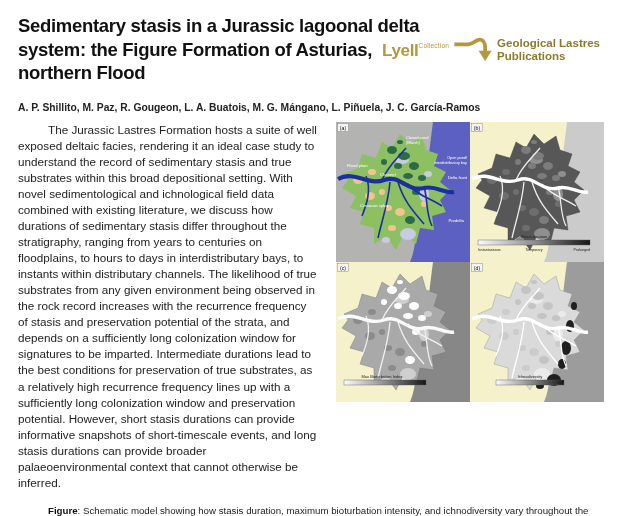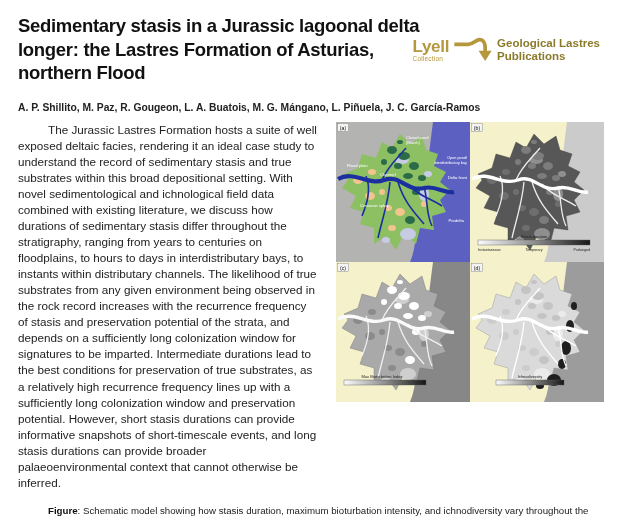--- a/index.html
+++ b/index.html
@@ -7,21 +7,21 @@
     width:620px;height:516px;overflow:hidden;background:#ffffff;
     font-family:"Liberation Sans",sans-serif;color:#1a1a1a;box-sizing:border-box;
   }
   .page{padding:14px 16px 0 18px;position:relative;width:620px;height:412px;box-sizing:border-box;}
   .header{position:relative;}
   .title{font-weight:bold;font-size:18.5px;line-height:1.28;letter-spacing:-0.3px;color:#111;}
   .title div{white-space:nowrap;}
   .logo{
     position:absolute;top:20px;right:4px;display:flex;align-items:center;gap:5px;
   }
-  .lyell-wrap{display:flex;flex-direction:column;align-items:flex-start;line-height:1;}
+  .lyell-wrap{display:flex;flex-direction:row;align-items:flex-start;line-height:1;}
   .lyell-name{font-weight:bold;font-size:17px;color:#b5973d;letter-spacing:-0.3px;}
   .lyell-sub{font-size:6.5px;color:#b5973d;margin-top:1px;letter-spacing:0.2px;}
   .org{font-weight:bold;font-size:11.5px;line-height:1.12;color:#8c7a2b;}
   .authors{font-weight:bold;font-size:10.3px;margin-top:17px;color:#222;}
   .content{display:flex;margin-top:9px;gap:18px;}
   .abstract{
     width:330px;font-size:11.7px;line-height:1.37;color:#222;margin:0;
     text-indent:30px;text-align:left;
   }
   .figure{
@@ -96,21 +96,21 @@
         <ellipse cx="92" cy="102" rx="4" ry="5"></ellipse>
     </g>
   </defs>
 </svg>
 
 <div class="page">
 
   <div class="header">
     <div class="title">
       <div>Sedimentary stasis in a Jurassic lagoonal delta</div>
-      <div>longer: the Lastres Formation of Asturias,</div>
+      <div>system: the Figure Formation of Asturias,</div>
       <div>northern Flood</div>
     </div>
 
     <div class="logo">
       <div class="lyell-wrap">
         <span class="lyell-name">Lyell</span>
         <span class="lyell-sub">Collection</span>
       </div>
       <span>
         <svg width="38" height="28" viewBox="0 0 40 30">

